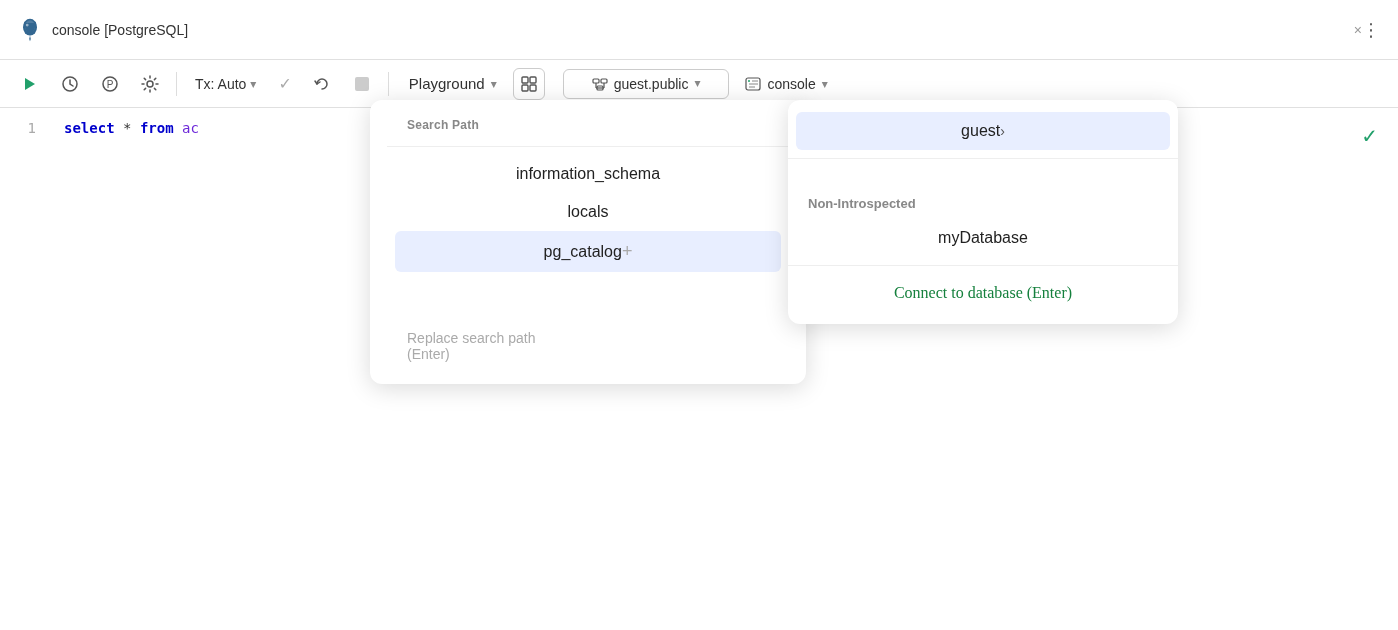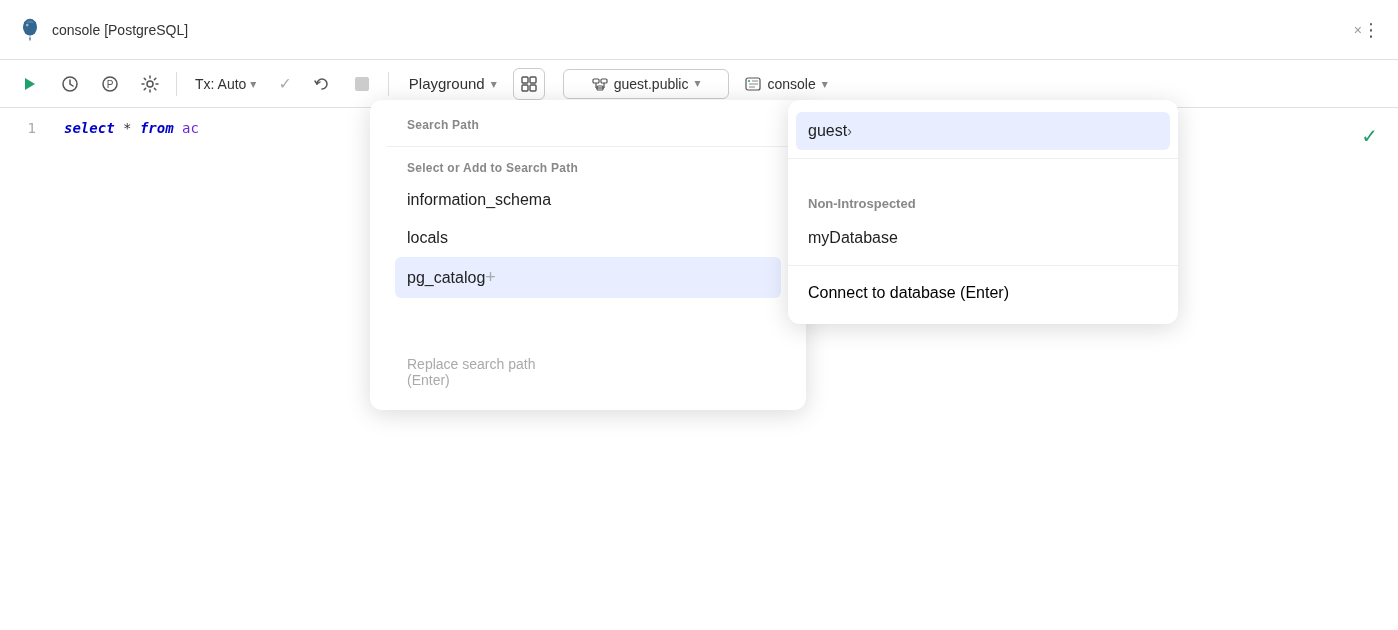--- a/index.html
+++ b/index.html
@@ -161,21 +161,21 @@
       padding-right: 12px;
       border-right: none;
     }
     .editor-content {
       flex: 1;
       padding: 12px 16px;
       font-family: monospace;
       font-size: 14px;
       color: #333;
     }
-    .sql-keyword { color: #0000cc; font-weight: bold; font-style: italic; }
+    .sql-keyword { color: #0000cc; font-weight: bold; }
     .sql-operator { color: #333; }
     .sql-table { color: #6d28d9; }
     .check-mark {
       position: absolute;
       right: 20px;
       top: 16px;
       color: #22a06b;
       font-size: 20px;
     }
 
@@ -215,31 +215,32 @@
       background: #eee;
       margin: 8px 0;
     }
     .dropdown-item {
       padding: 10px 20px;
       font-size: 16px;
       color: #222;
       cursor: pointer;
       display: flex;
       align-items: center;
-      justify-content: flex-start;
+      justify-content: center;
     }
     .dropdown-item.highlighted {
       background: #e8eeff;
       border-radius: 6px;
       margin: 0 8px;
       padding: 10px 12px;
     }
     .dropdown-item.disabled {
-      color: #000000;
+      color: #15803d;
       cursor: default;
+      font-family: Liberation Serif, serif;
     }
     .dropdown-chevron {
       color: #555;
       font-size: 14px;
     }
     .dropdown-plus {
       color: #aaa;
       font-size: 18px;
     }
     .dropdown-footer {
@@ -380,21 +381,20 @@
   </div>
   <div class="check-mark" style="color:#22a06b;">✓</div>
 </div>
 
 <div class="dropdown-left">
   <div class="dropdown-section-label">Search Path</div>
 
 
   <div class="dropdown-divider"></div>
 
-  <div class="dropdown-section-label">Select or Add to Search Path</div>
 
   <div class="dropdown-item">
     <span>information_schema</span>
   </div>
   <div class="dropdown-item">
     <span>locals</span>
   </div>
   <div class="dropdown-item highlighted">
     <span>pg_catalog</span>
     <span class="dropdown-plus">+</span>

